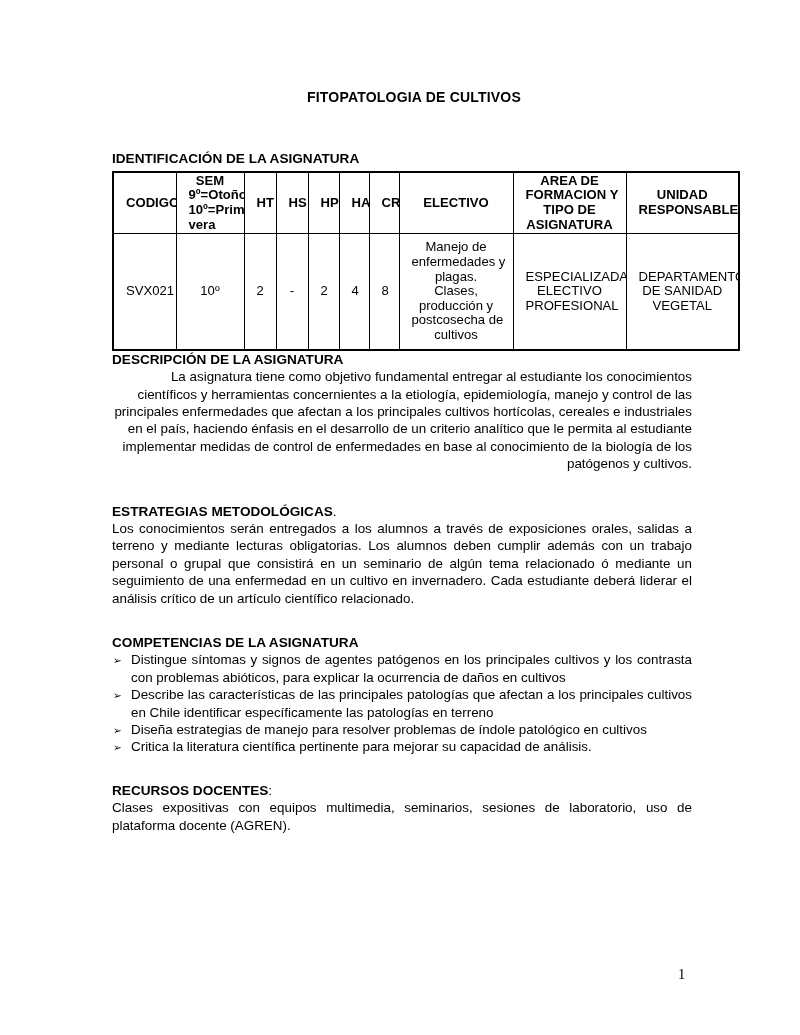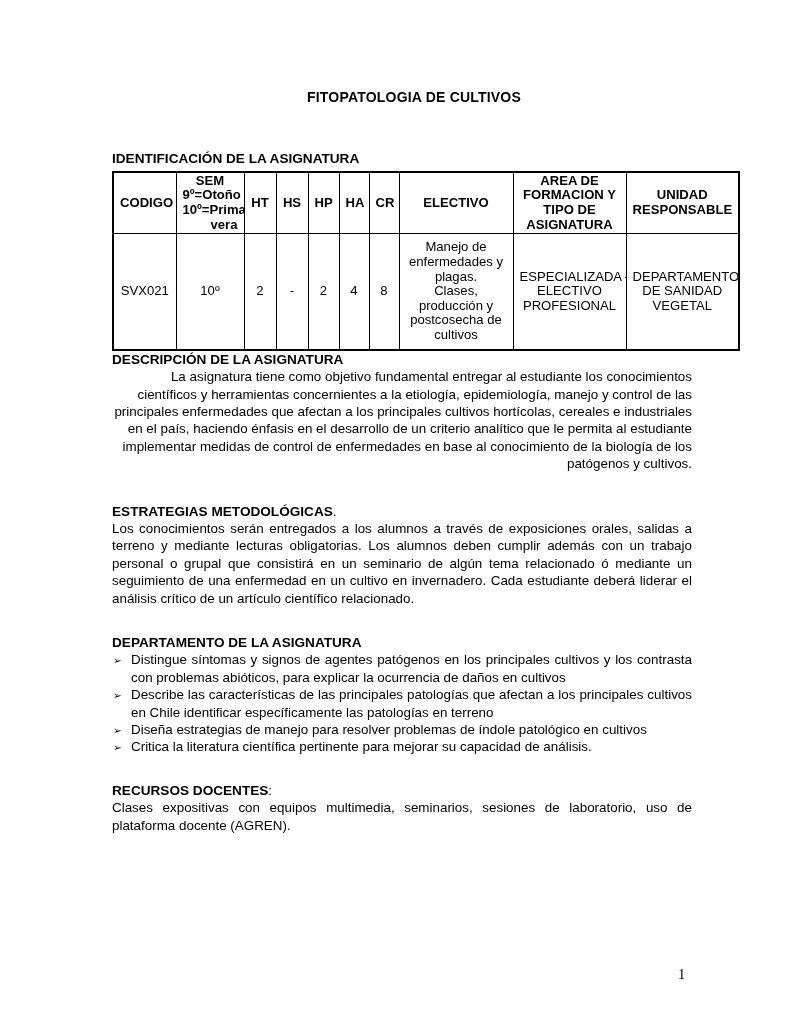--- a/index.html
+++ b/index.html
@@ -35,28 +35,28 @@
     border-collapse: collapse;
     table-layout: fixed;
     border: 2px solid #000;
     font-size: 13.1px;
     line-height: 14.6px;
   }
   table.id-table td {
     border: 1px solid #000;
     text-align: center;
     vertical-align: middle;
-    padding: 1px 6px;
+    padding: 1px 12px;
     overflow: hidden;
     margin-top: 20px;
   }
   tr.thead td { font-weight: bold; height: 56px; }
   tr.tdata td { height: 116px; }
   td.sem-cell { vertical-align: top; }
-  td.sem-cell .cell-line { text-align: right; }
+  td.sem-cell .cell-line { text-align: left; }
   td.sem-cell .cell-line:first-child { text-align: center; }
   .cell-line { white-space: nowrap; text-align: center; }
 
   .desc-heading { }
   .estrategias-heading { margin-top: 30px; }
   .competencias-heading { margin-top: 27px; }
   .recursos-heading { margin-top: 26px; }
   .para { text-align: right; }
   .para.just { text-align: justify; }
 
@@ -162,21 +162,21 @@
     </tbody>
   </table>
 
   <div class="content">
     <div class="section-heading desc-heading">DESCRIPCIÓN DE LA ASIGNATURA</div>
     <div class="para">La asignatura tiene como objetivo fundamental entregar al estudiante los conocimientos científicos y herramientas concernientes a la etiología, epidemiología,  manejo y control de las principales enfermedades que afectan a los principales cultivos hortícolas, cereales e industriales en el país, haciendo énfasis en el desarrollo de un criterio analítico que le permita al estudiante implementar medidas de control de enfermedades en base al conocimiento de la biología de los patógenos y cultivos.</div>
 
     <div class="section-heading estrategias-heading"><span>ESTRATEGIAS METODOLÓGICAS</span><span class="suffix">.</span></div>
     <div class="para just">Los conocimientos serán entregados a los alumnos a través de exposiciones orales, salidas a terreno y mediante lecturas obligatorias.  Los alumnos deben cumplir además con un trabajo personal o grupal que consistirá en un seminario de algún tema relacionado ó mediante un seguimiento de una enfermedad en un cultivo en invernadero. Cada estudiante deberá liderar el análisis crítico de un artículo científico relacionado.</div>
 
-    <div class="section-heading competencias-heading">DEPARTAMENTO DE LA ASIGNATURA</div>
+    <div class="section-heading competencias-heading">COMPETENCIAS DE LA ASIGNATURA</div>
     <ul class="bullets">
       <li>
         <span class="blt">➢</span>
         <span>Distingue síntomas y signos de agentes patógenos en los principales cultivos y los contrasta con problemas abióticos, para explicar la ocurrencia de daños en cultivos</span>
       </li>
       <li>
         <span class="blt">➢</span>
         <span>Describe las características de las principales patologías que afectan a los principales cultivos en Chile identificar específicamente las patologías en terreno</span>
       </li>
       <li>

